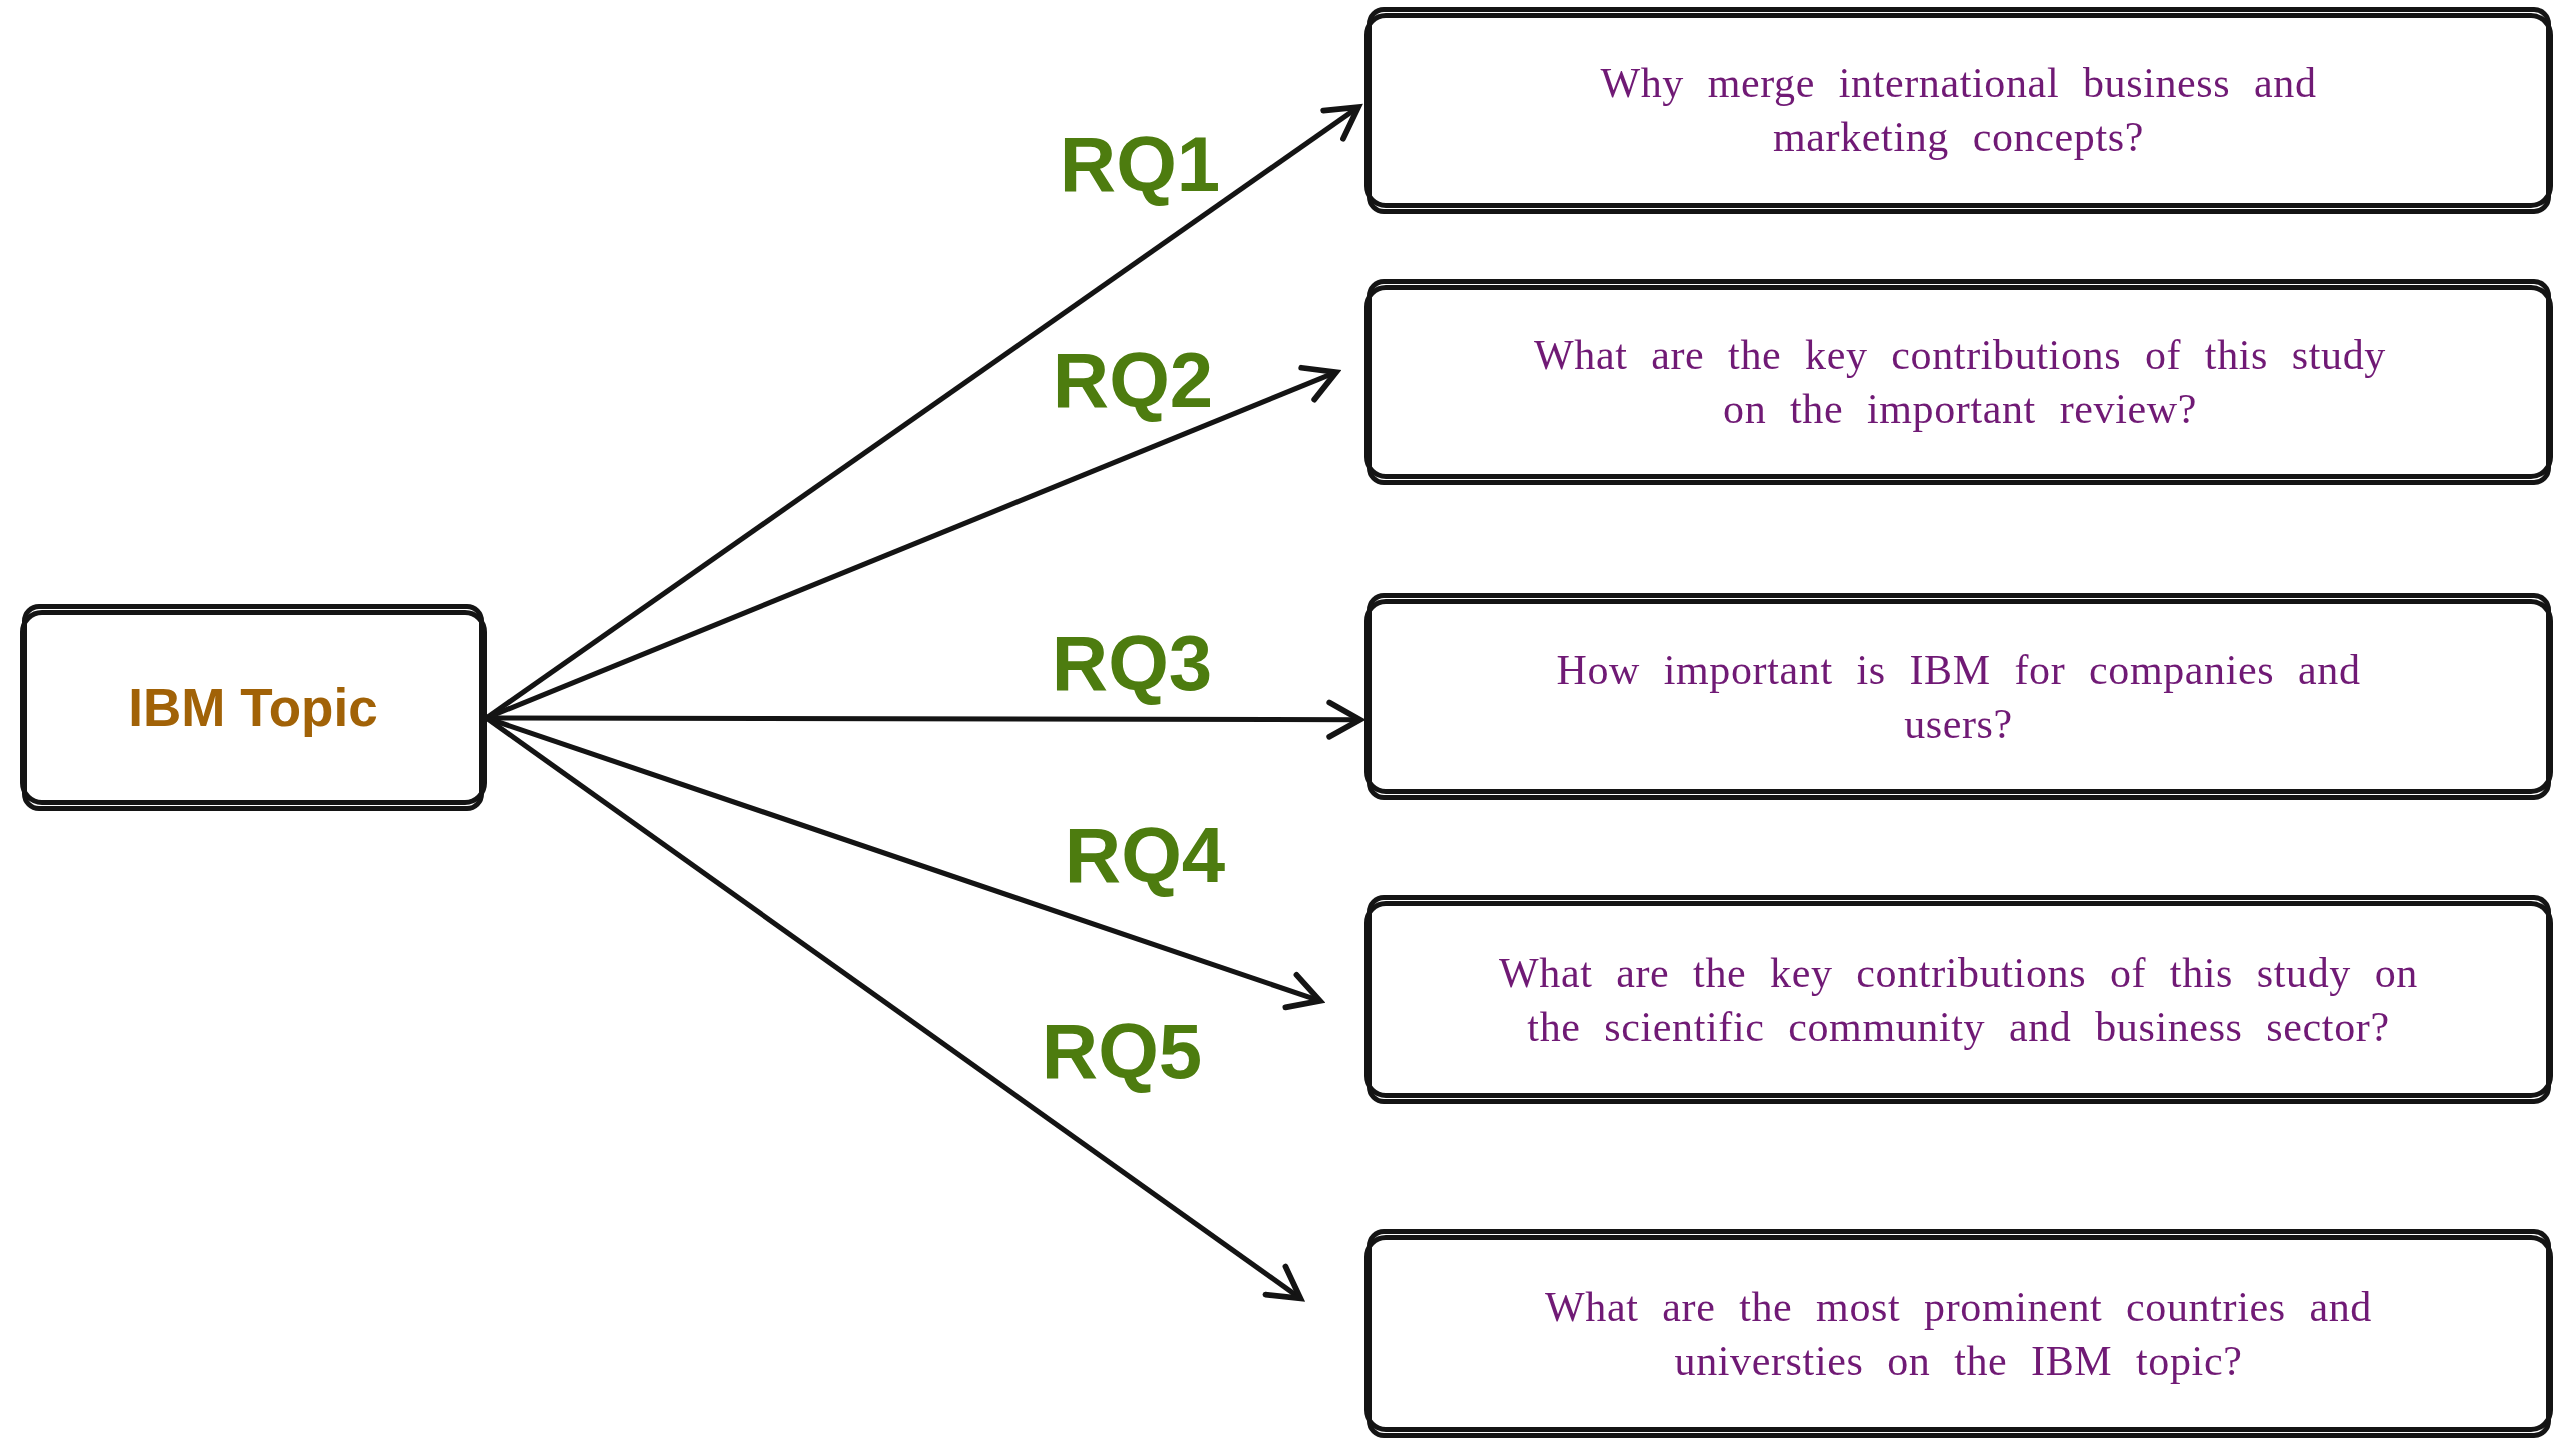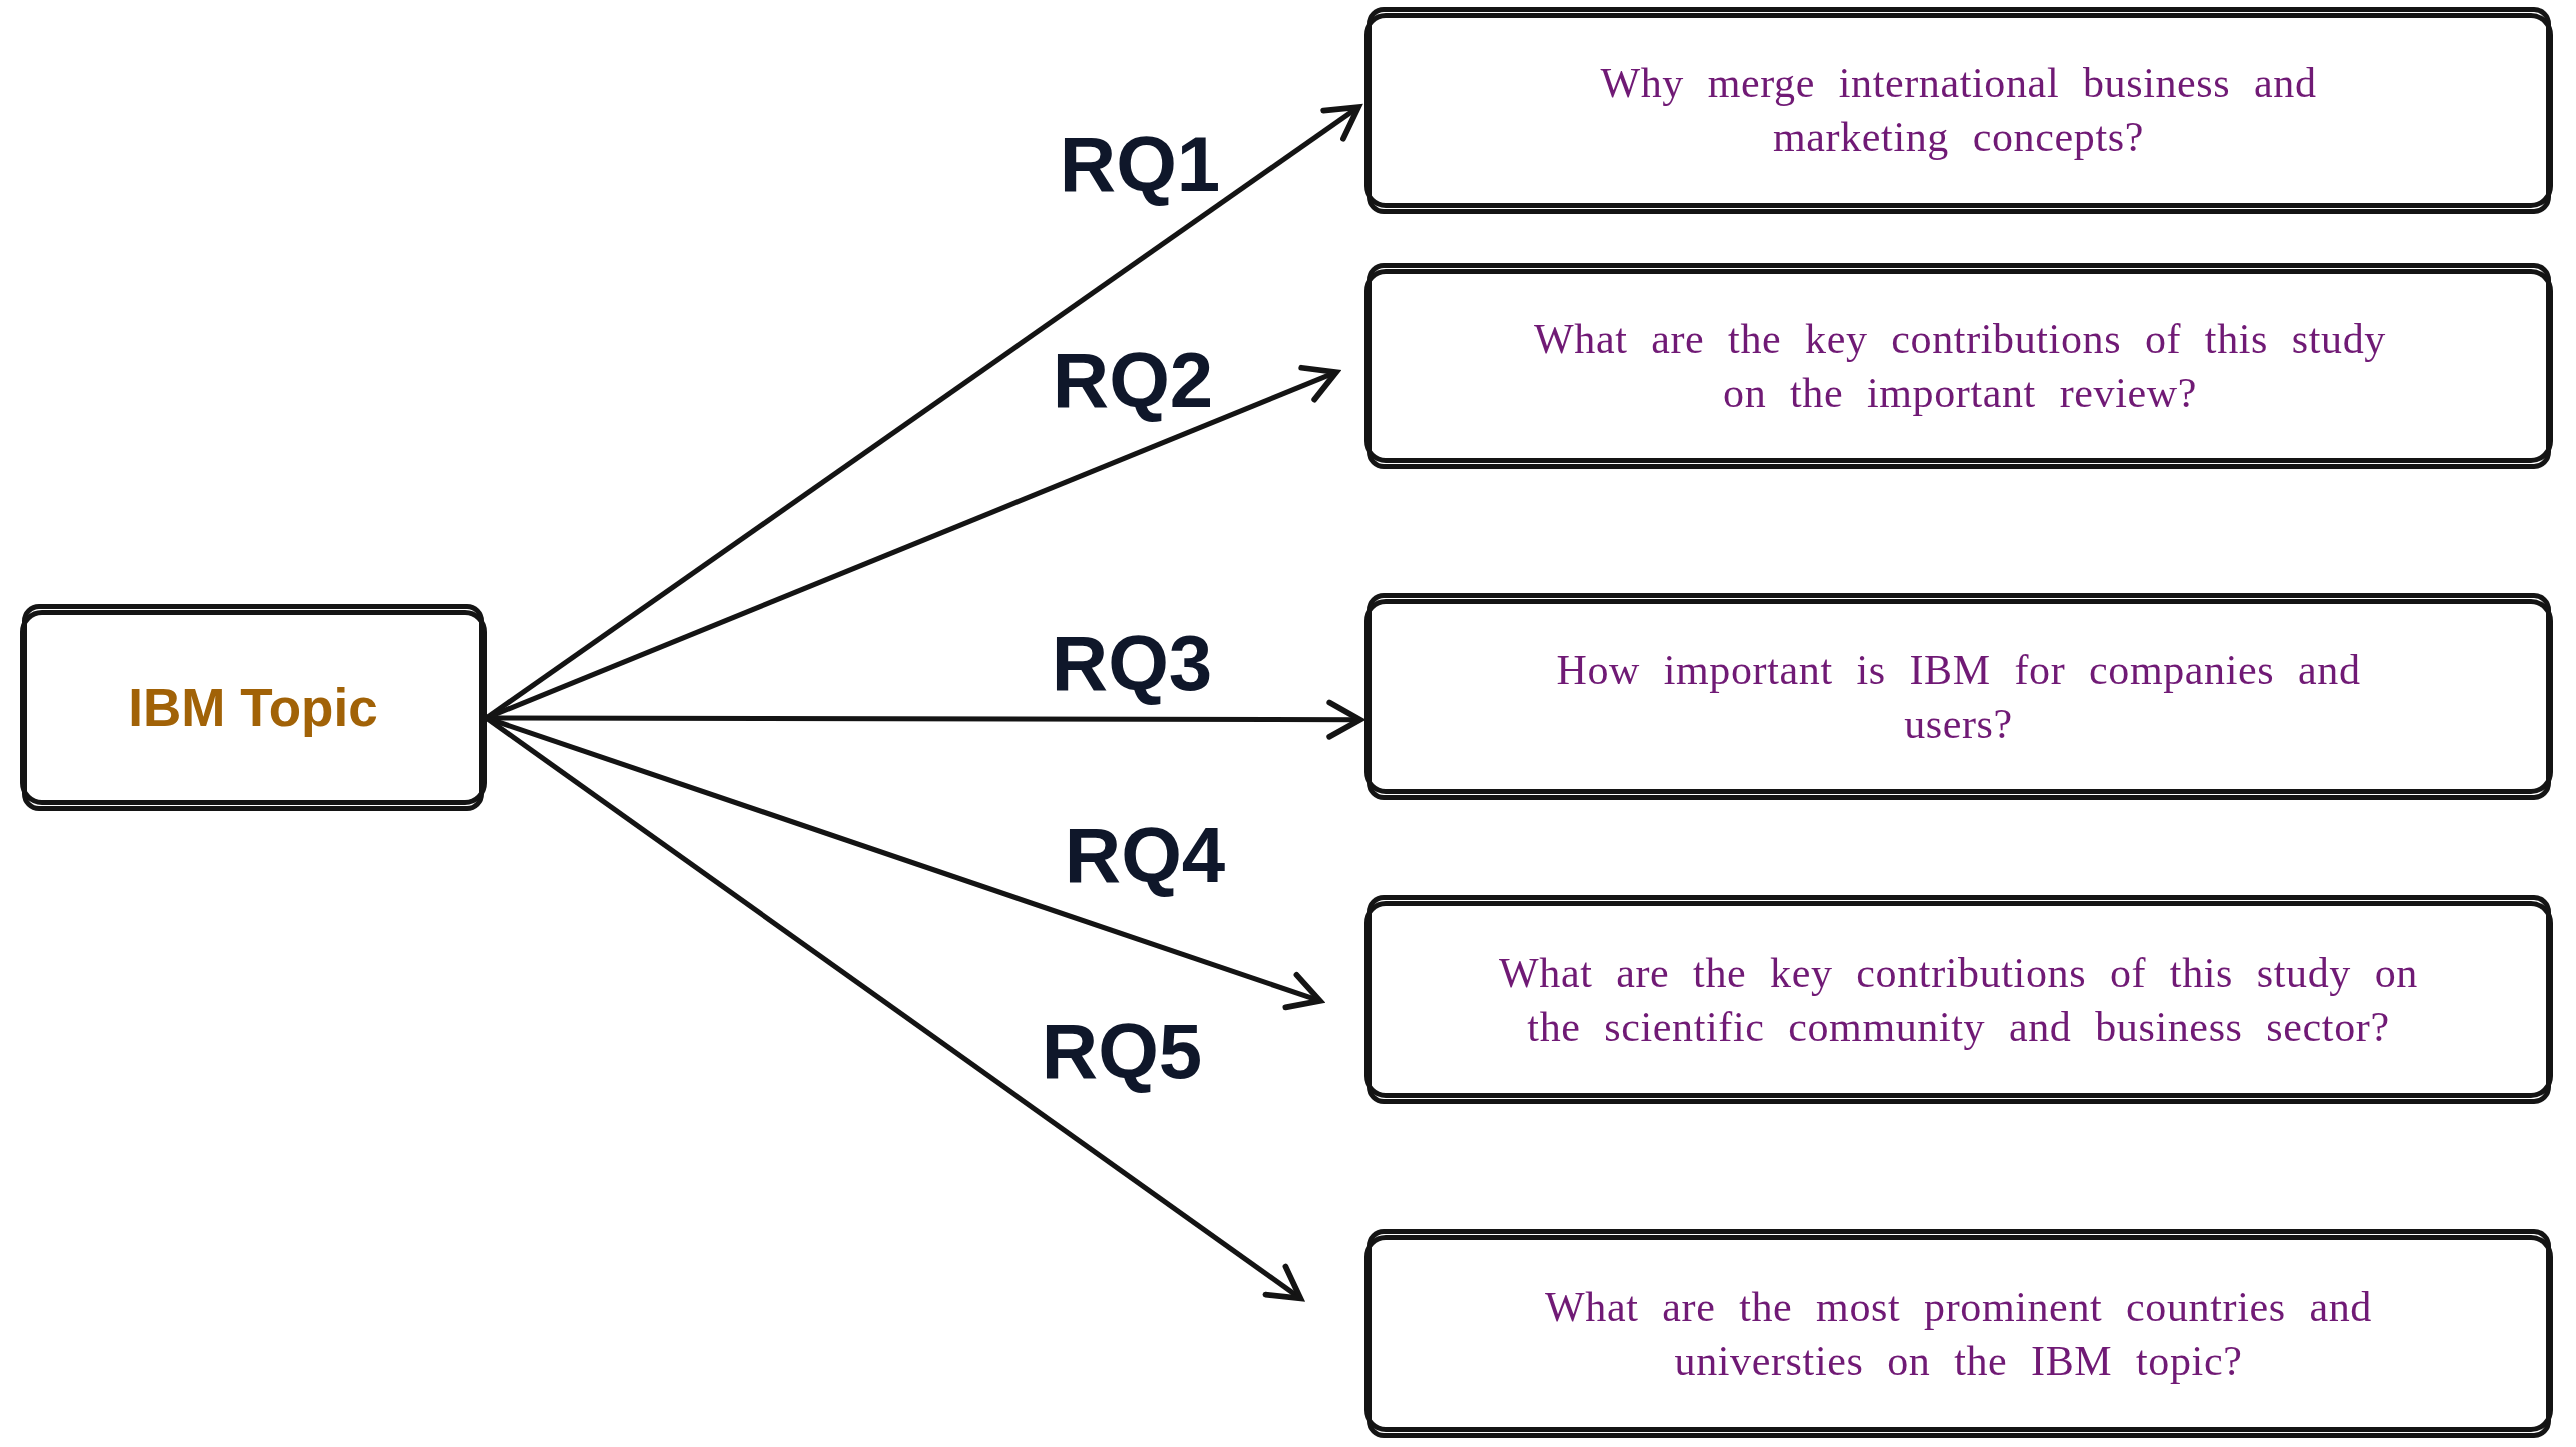--- a/index.html
+++ b/index.html
@@ -59,40 +59,40 @@
     color: #a16207;
     letter-spacing: 0px;
     white-space: nowrap;
   }
   .qbox {
     left: 1364px;
     width: 1189px;
     padding: 0 17px;
   }
   #qbox-1 { position: absolute; top: 12.7px;   height: 195px; }
-  #qbox-2 { position: absolute; top: 269px;  height: 194px; padding-left: 20px; }
+  #qbox-2 { position: absolute; top: 285px;  height: 194px; padding-left: 20px; }
   #qbox-3 { position: absolute; top: 599px;  height: 195px; }
   #qbox-4 { position: absolute; top: 901px; height: 197px; align-items: center; }
   #qbox-5 { position: absolute; top: 1235px; height: 197px; }
   .q-line {
     font-family: Liberation Serif, serif;
     font-size: 42px;
     line-height: 54px;
     color: #701a75;
     word-spacing: 0.30em;
     letter-spacing: 0.015em;
     white-space: nowrap;
     text-align: center;
   }
   .rq-label {
     position: absolute;
     transform: translate(-50%, -50%);
     font-size: 78px;
     font-weight: 700;
-    color: #0f172a;
+    color: #4d7c0f;
     white-space: nowrap;
     z-index: 3;
   }
   #rq-label-1 { left: 1140px; top: 164px; }
   #rq-label-2 { left: 1133px; top: 380px; }
   #rq-label-3 { left: 1132px; top: 663px; }
   #rq-label-4 { left: 1145px; top: 855px; }
   #rq-label-5 { left: 1122px; top: 1051px; }
 </style>
 </head>

